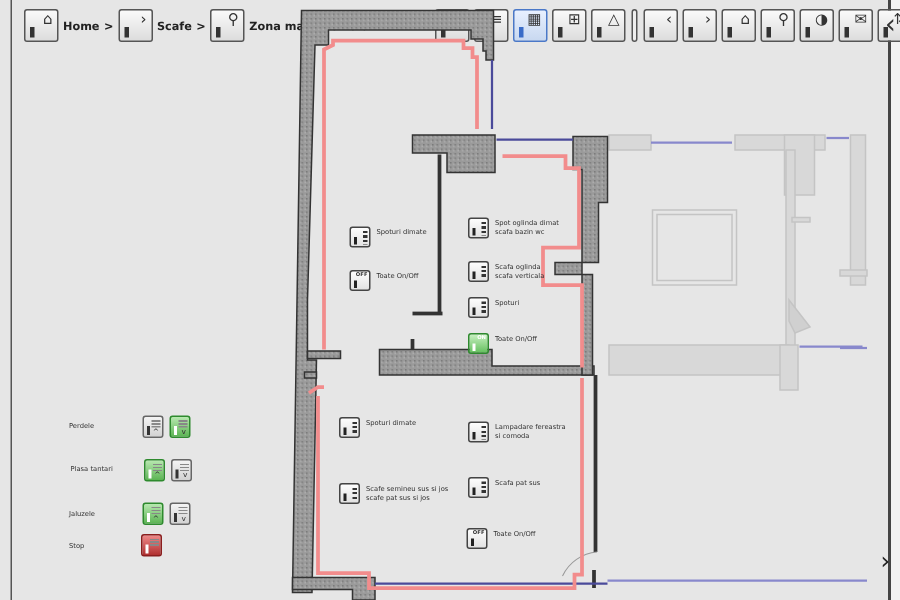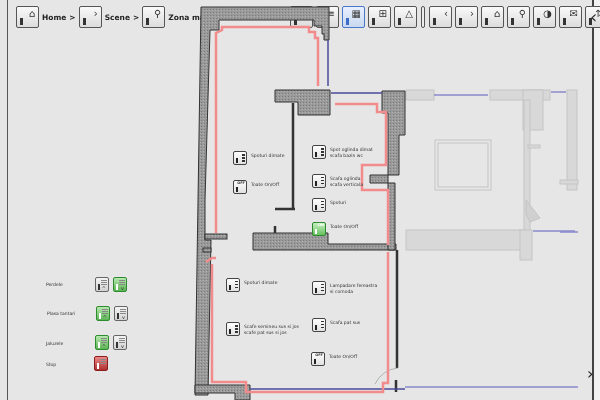--- a/index.html
+++ b/index.html
@@ -74,21 +74,21 @@
   <span class="ibtn">
       <span class="led"></span>
       <span class="glyph">⌂</span>
     </span>
   <span class="bc-text">Home</span>
   <span class="bc-text">&gt;</span>
   <span class="ibtn">
       <span class="led"></span>
       <span class="glyph">›</span>
     </span>
-  <span class="bc-text">Scene</span>
+  <span class="bc-text">Scafe</span>
   <span class="bc-text">&gt;</span>
   <span class="ibtn">
       <span class="led"></span>
       <span class="glyph">⚲</span>
     </span>
   <span class="bc-text">Zona matrimoniala</span>
 </div>
 
 <div class="toolbar">
   <span class="ibtn">

